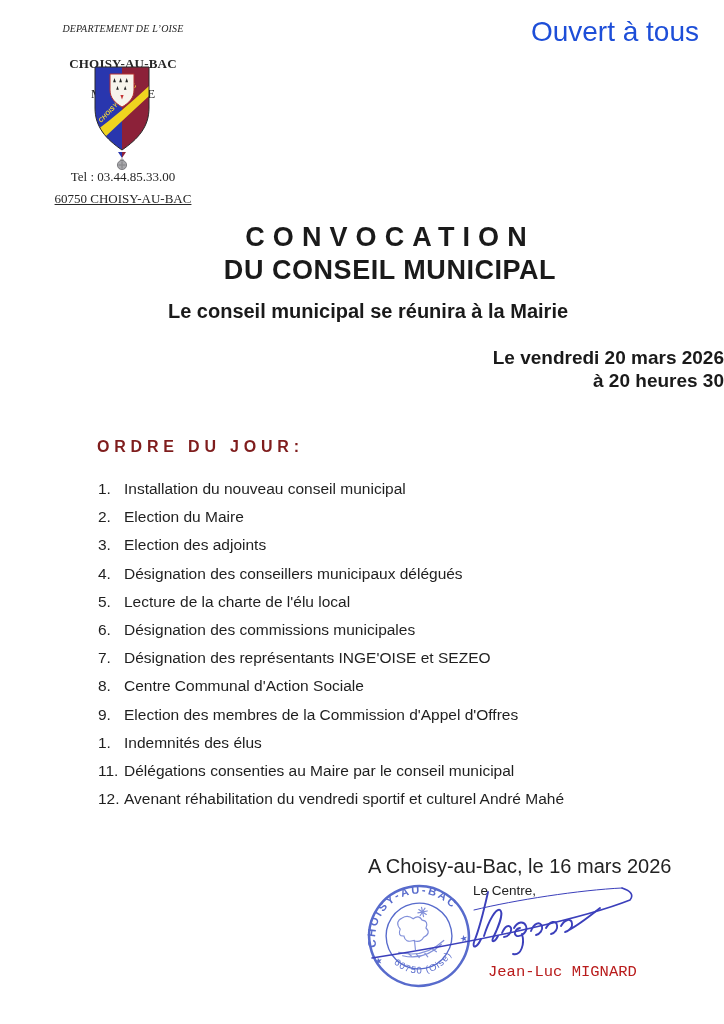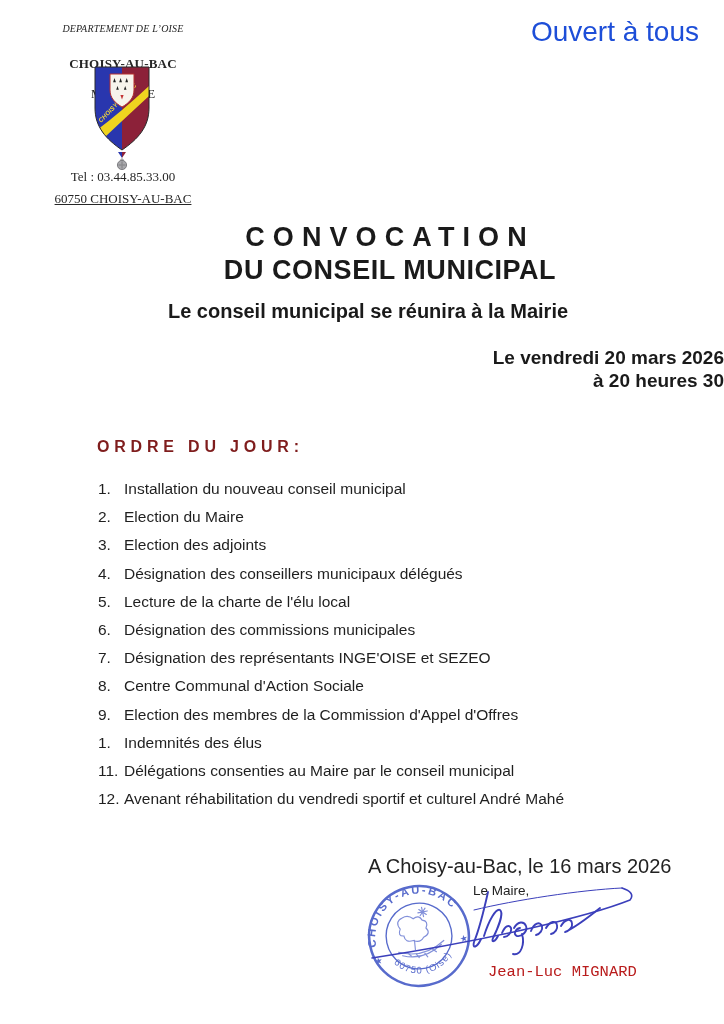--- a/index.html
+++ b/index.html
@@ -156,21 +156,21 @@
       <li>
         <span class="num">11.</span><span>Délégations consenties au Maire par le conseil municipal</span>
       </li>
 
       <li>
         <span class="num">12.</span><span>Avenant réhabilitation du vendredi sportif et culturel André Mahé</span>
       </li>
     </ol>
 
   <div class="abs close-date">A Choisy-au-Bac, le 16 mars 2026</div>
-  <div class="abs role-line">Le Maire,</div>
+  <div class="abs role-line">Le Centre,</div>
 
   <svg class="abs stamp" width="106" height="106" viewBox="0 0 100 100">
     <g stroke="#4a5fc8" fill="none">
       <circle cx="50" cy="50" r="47" stroke-width="2.4"></circle>
       <circle cx="50" cy="50" r="31" stroke-width="1.3"></circle>
     </g>
     <path id="arcTop" d="M 9 58 A 41.5 41.5 0 1 1 91 58" fill="none"></path>
     <path id="arcBot" d="M 17 61 A 34.5 34.5 0 0 0 83 61" fill="none"></path>
     <text font-size="10.5" font-weight="bold" letter-spacing="2" fill="#4a5fc8" font-family="Liberation Sans, sans-serif">
       <textPath href="#arcTop" startOffset="6">CHOISY-AU-BAC</textPath>

